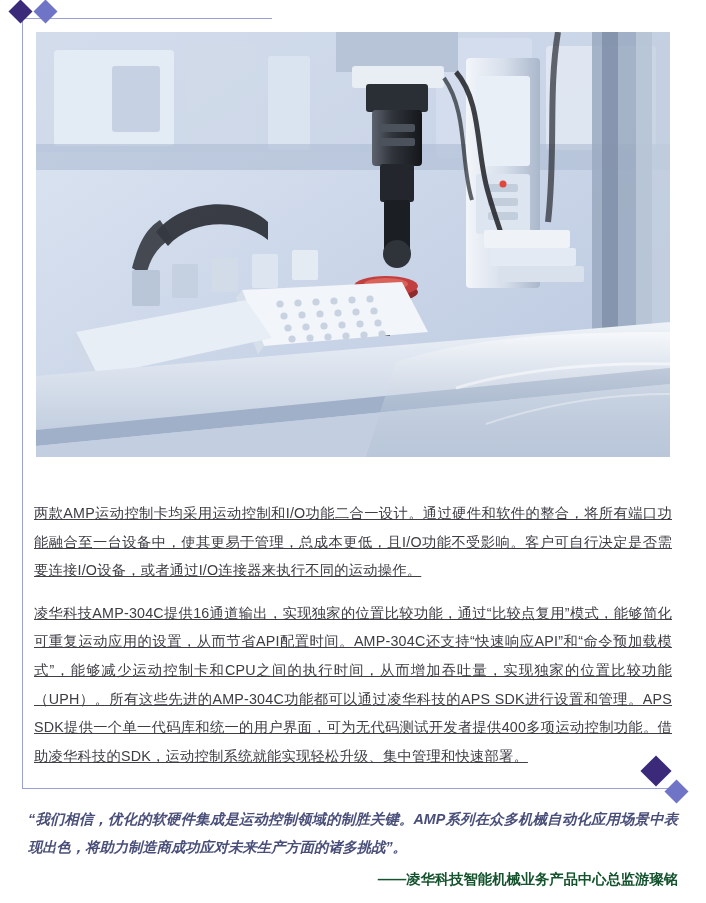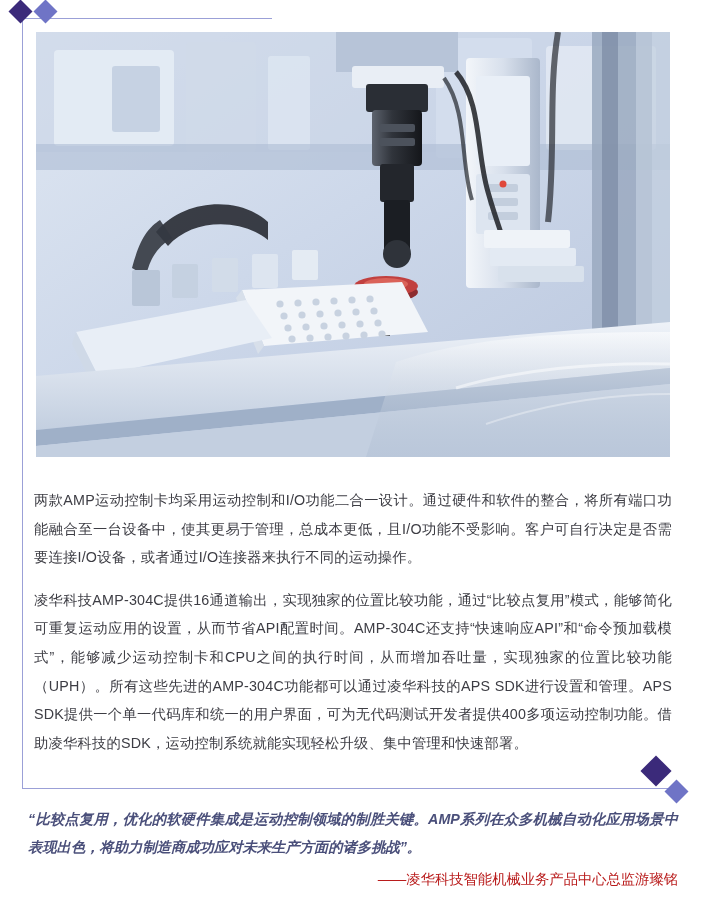--- a/index.html
+++ b/index.html
@@ -90,22 +90,23 @@
     height: 425px;
     overflow: hidden;
     background: #cfd8e6;
   }
   .hero svg { display: block; }
 
   
   .body-copy {
     position: absolute;
     left: 34px;
-    top: 486px;
+    top: 499px;
     width: 638px;
+    text-decoration: underline;
   }
   .body-copy p {
     margin: 0 0 14px 0;
     font-size: 14.3px;
     line-height: 2.0;
     text-align: justify;
     color: #3d3d44;
     letter-spacing: .2px;
   }
 
@@ -122,22 +123,22 @@
     line-height: 1.95;
     color: #4a4f7a;
     font-style: italic;
     text-align: justify;
     font-weight: 600;
   }
   .quote-attrib {
     margin: 4px 0 0 0;
     font-size: 14.3px;
     line-height: 1.9;
-    color: #b91c1c;
-    font-weight: 400;
+    color: #14532d;
+    font-weight: 700;
     text-align: right;
   }
 </style>
 </head>
 <body>
 
 <div class="page">
 
   <div class="frame-left"></div>
   <div class="frame-top"></div>
@@ -275,17 +276,17 @@
       <rect x="0" y="0" width="634" height="425" fill="none"></rect>
     </svg>
   </div>
 
   <div class="body-copy">
     <p>两款AMP运动控制卡均采用运动控制和I/O功能二合一设计。通过硬件和软件的整合，将所有端口功能融合至一台设备中，使其更易于管理，总成本更低，且I/O功能不受影响。客户可自行决定是否需要连接I/O设备，或者通过I/O连接器来执行不同的运动操作。</p>
     <p>凌华科技AMP-304C提供16通道输出，实现独家的位置比较功能，通过“比较点复用”模式，能够简化可重复运动应用的设置，从而节省API配置时间。AMP-304C还支持“快速响应API”和“命令预加载模式”，能够减少运动控制卡和CPU之间的执行时间，从而增加吞吐量，实现独家的位置比较功能（UPH）。所有这些先进的AMP-304C功能都可以通过凌华科技的APS SDK进行设置和管理。APS SDK提供一个单一代码库和统一的用户界面，可为无代码测试开发者提供400多项运动控制功能。借助凌华科技的SDK，运动控制系统就能实现轻松升级、集中管理和快速部署。</p>
   </div>
 
   <div class="quote-block">
-    <p class="quote-text">“比较点复用，优化的软硬件集成是运动控制领域的制胜关键。AMP系列在众多机械自动化应用场景中表现出色，将助力制造商成功应对未来生产方面的诸多挑战”。</p>
+    <p class="quote-text">“我们相信，优化的软硬件集成是运动控制领域的制胜关键。AMP系列在众多机械自动化应用场景中表现出色，将助力制造商成功应对未来生产方面的诸多挑战”。</p>
     <p class="quote-attrib">——凌华科技智能机械业务产品中心总监游璨铭</p>
   </div>
 
 </div>
 
 </body></html>

